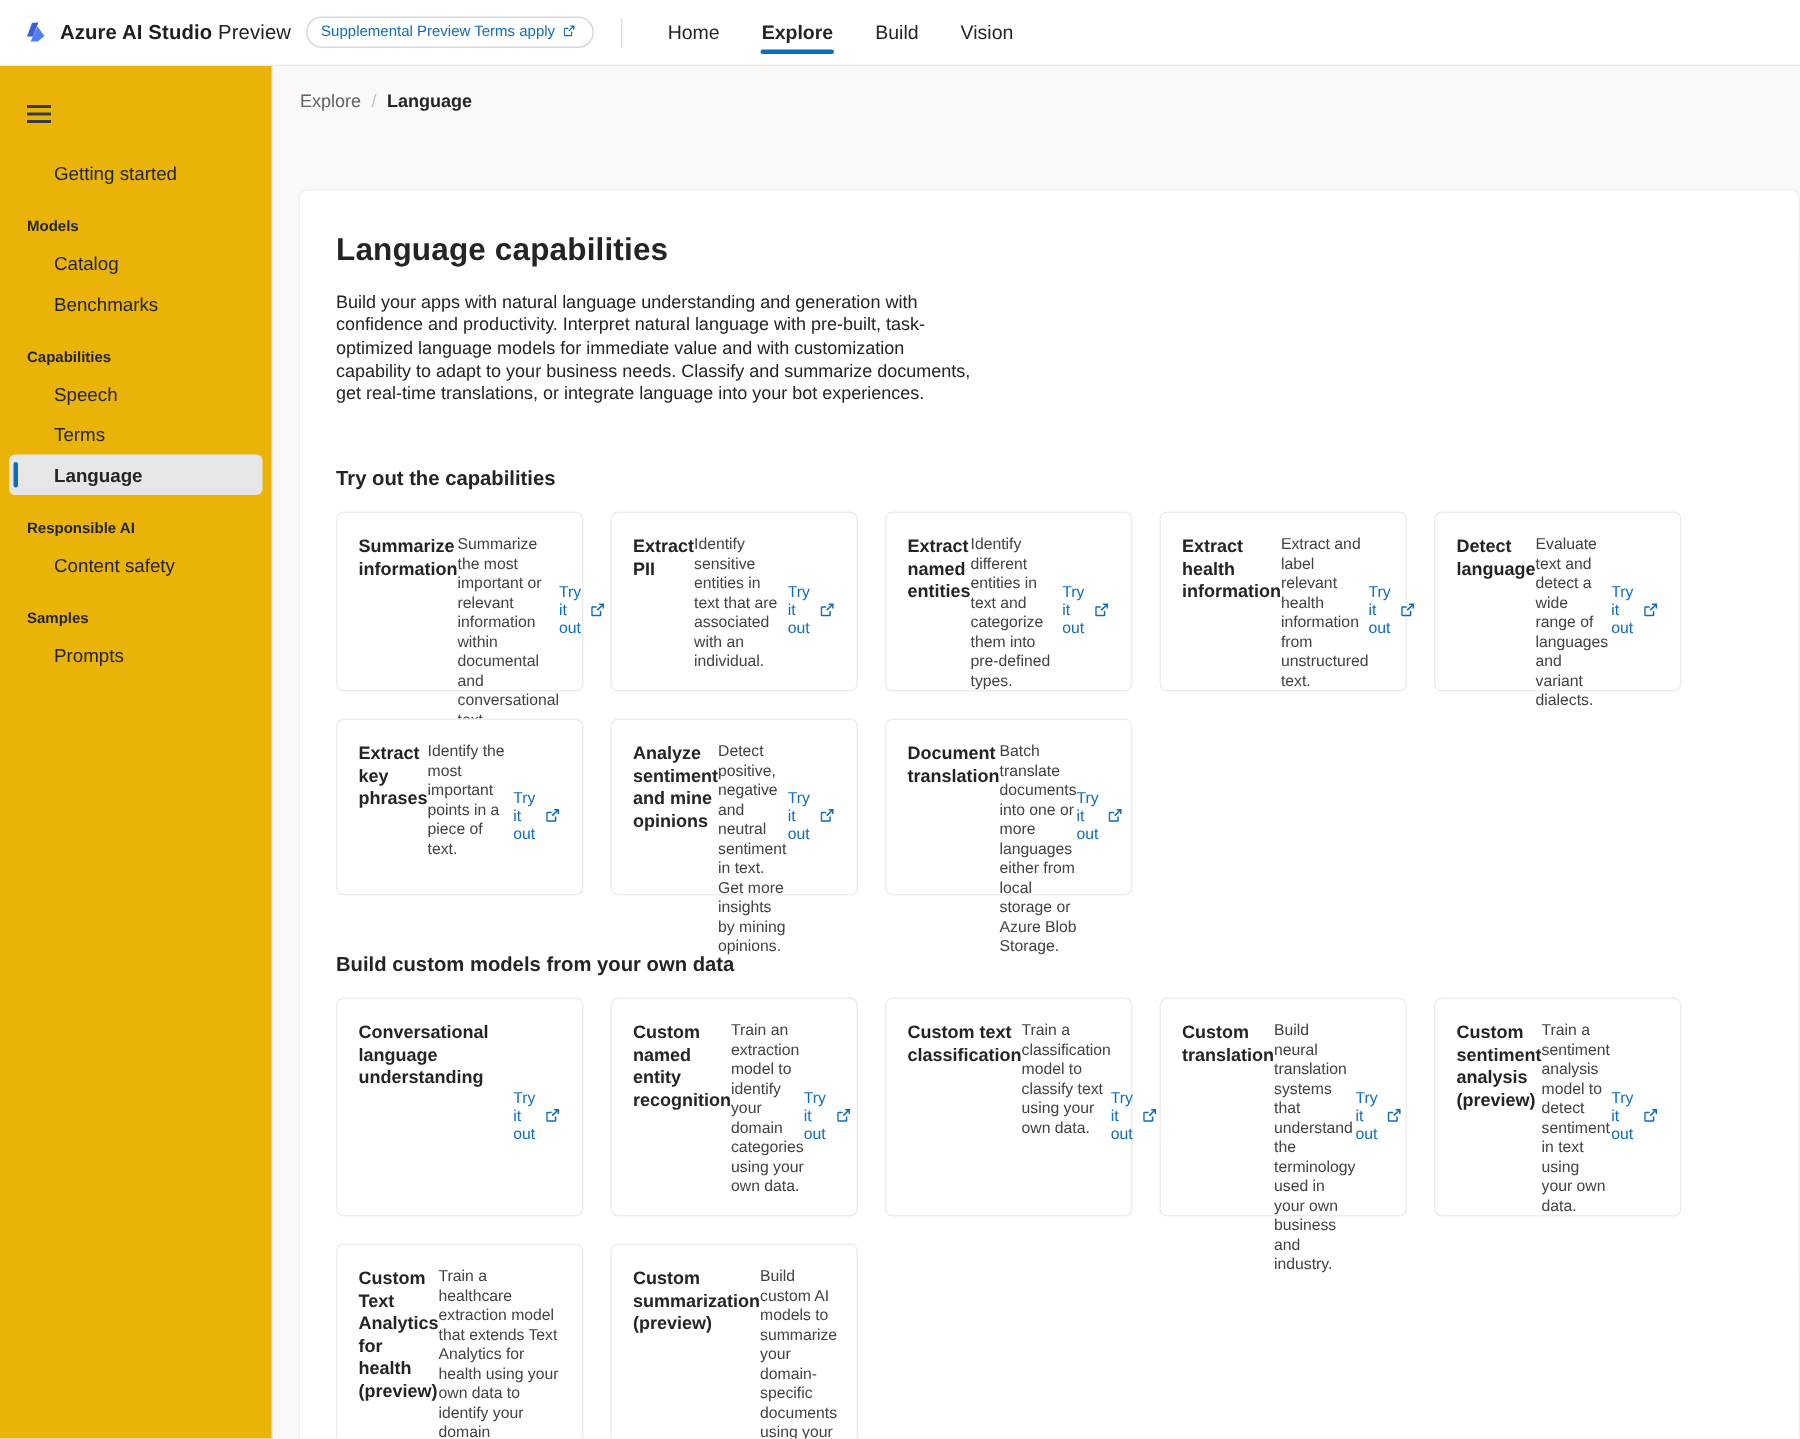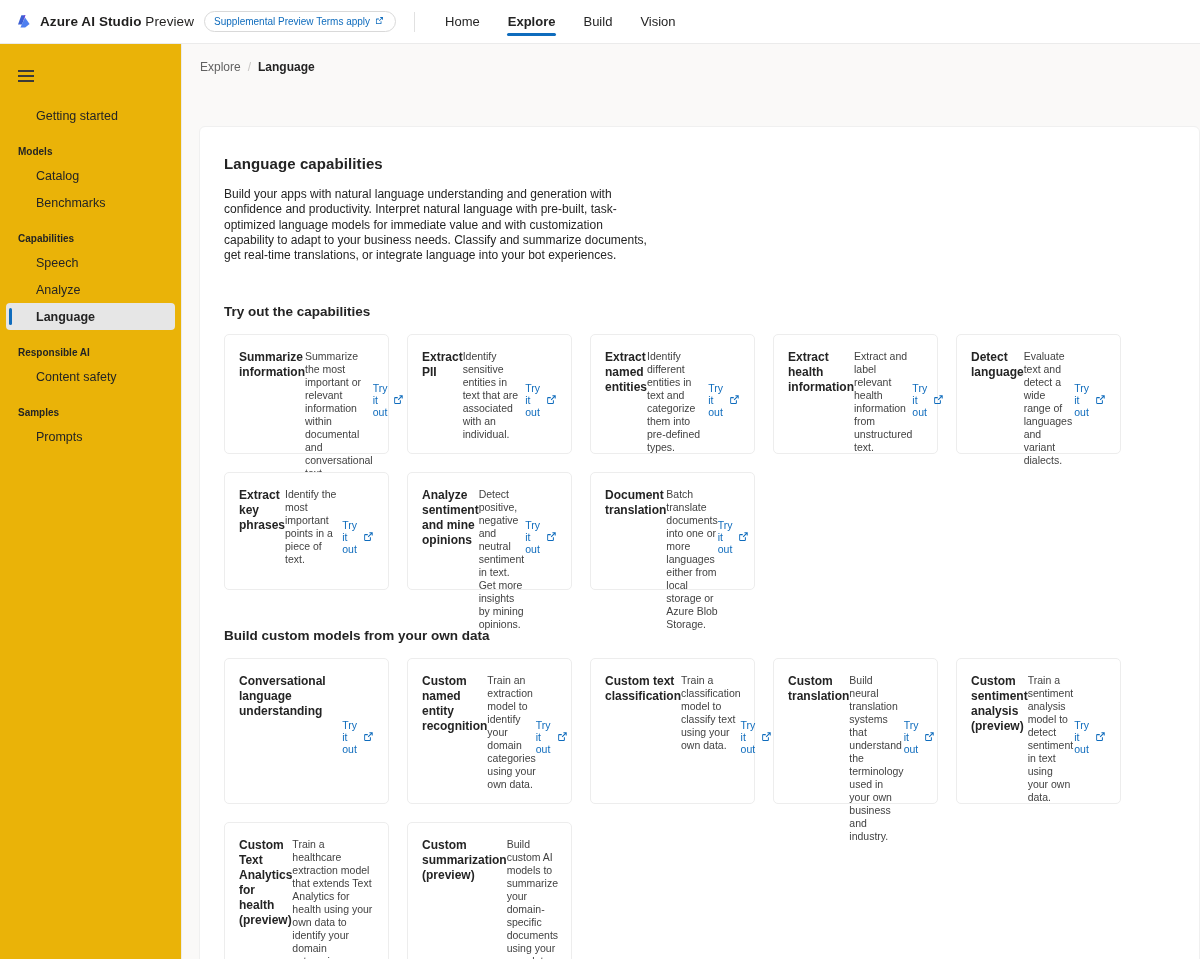--- a/index.html
+++ b/index.html
@@ -120,21 +120,21 @@
   .content-card {
     position: absolute; top: 82px; left: 17px;
     width: 1001px; height: 870px;
     background: #ffffff;
     border: 1px solid #f0f0f0;
     border-radius: 6px;
     padding: 24px 24px 0 24px;
     overflow: hidden;
   }
   h1.page-title {
-    font-size: 15px; font-weight: 700; margin: 4px 0 0 0; letter-spacing: .1px;
+    font-size: 21px; font-weight: 700; margin: 4px 0 0 0; letter-spacing: .1px;
   }
   p.page-desc {
     font-size: 12px; line-height: 15.3px; color: #242424;
     margin: 15px 0 0 0; max-width: 428px;
   }
   h2.section-title {
     font-size: 13.5px; font-weight: 700; margin: 0 0 15px 0;
   }
   .section { margin-top: 0; }
   .sec1 { margin-top: 41px; }
@@ -237,21 +237,21 @@
     <span>Benchmarks</span>
   </div>
 
   <div class="side-group">
     <span>Capabilities</span>
   </div>
   <div class="side-link">
     <span>Speech</span>
   </div>
   <div class="side-link">
-    <span>Analyze</span>
+    <span>Terms</span>
   </div>
   <div class="side-link active">
     <span>Language</span>
   </div>
 
   <div class="side-group">
     <span>Responsible AI</span>
   </div>
   <div class="side-link">
     <span>Content safety</span>

